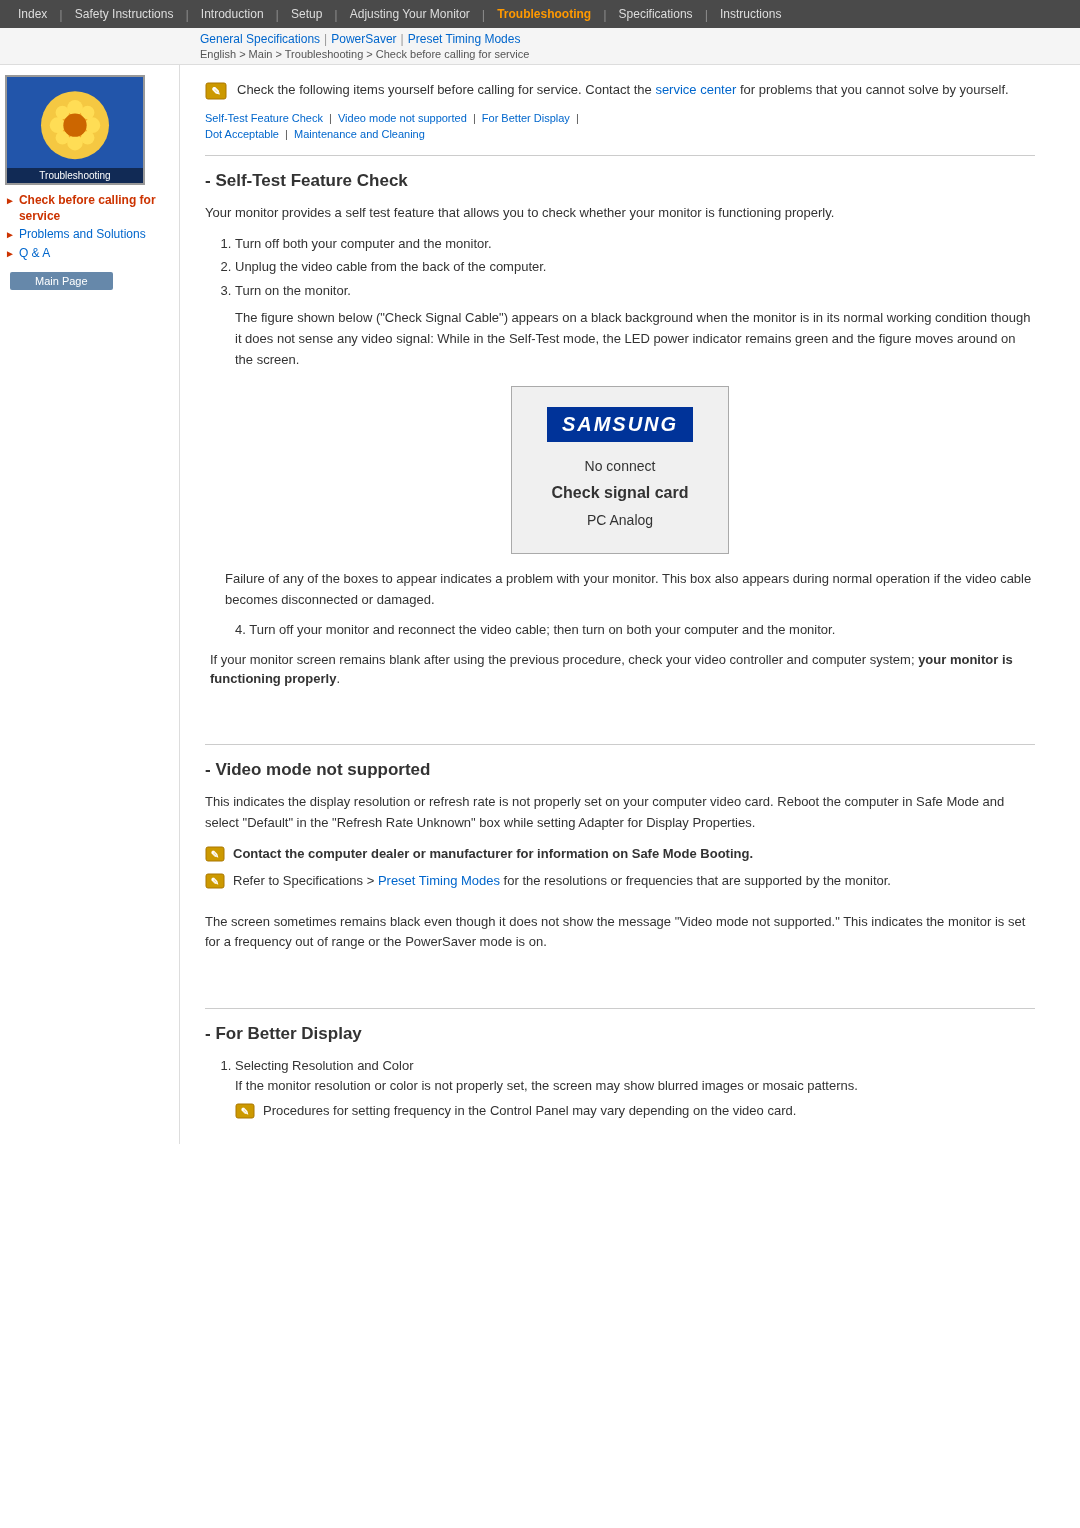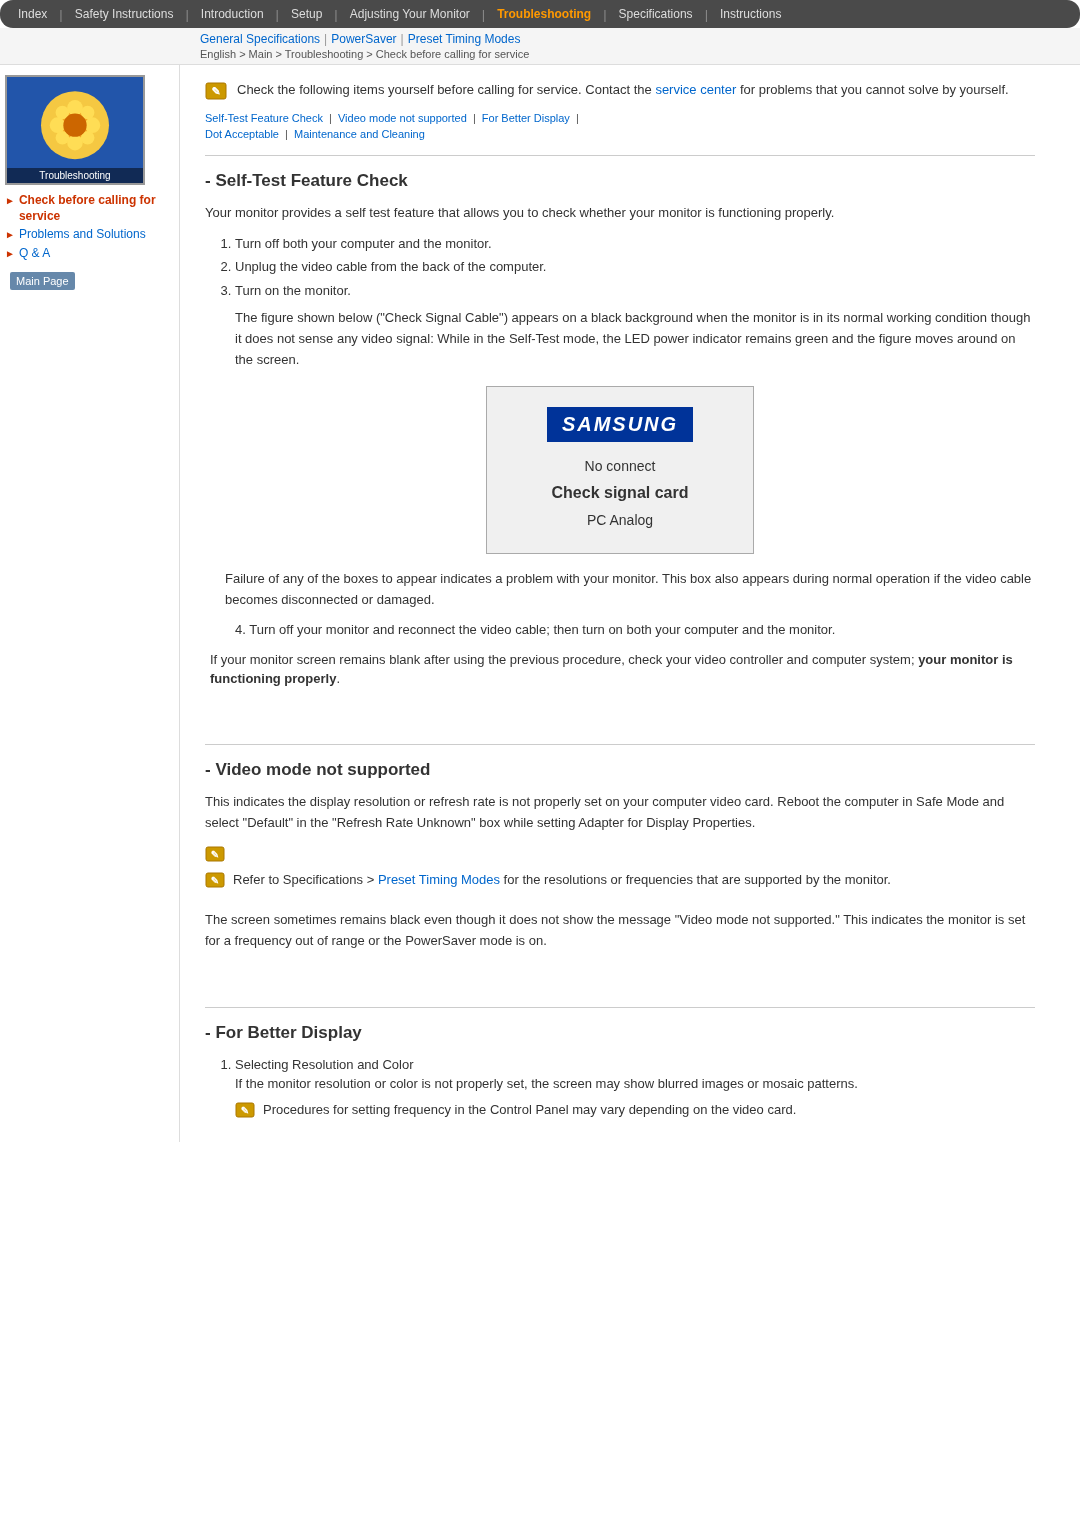--- a/index.html
+++ b/index.html
@@ -5,21 +5,20 @@
     * { margin: 0; padding: 0; box-sizing: border-box; }
     body { font-family: Arial, sans-serif; font-size: 13px; color: #333; background: #fff; width: 1080px; }
 
     
     .nav-bar {
       background: #4a4a4a;
       display: flex;
       align-items: center;
       padding: 4px 10px;
       gap: 2px;
-      border-radius: 13px;
     }
     .nav-item {
       color: #ddd;
       font-size: 12px;
       padding: 3px 8px;
       cursor: pointer;
       white-space: nowrap;
     }
     .nav-item.active { color: #ff9900; font-weight: bold; }
     .nav-sep { color: #888; padding: 0 2px; }
@@ -89,21 +88,21 @@
       color: #0066cc;
       font-size: 12px;
       text-decoration: none;
       line-height: 1.3;
     }
     .sidebar-link.active { color: #cc3300; font-weight: bold; }
     .main-page-btn {
       background: #6688aa;
       color: #fff;
       font-size: 11px;
-      padding: 3px 6px;
+      padding: 3px 25px;
       border: none;
       cursor: pointer;
       margin-top: 8px;
       margin-left: 5px;
       border-radius: 2px;
     }
 
     
     .content {
       flex: 1;
@@ -144,21 +143,21 @@
     }
 
     .section-body { font-size: 13px; line-height: 1.6; margin-bottom: 10px; }
 
     .ordered-list { padding-left: 30px; margin: 8px 0; }
     .ordered-list li { margin-bottom: 4px; font-size: 13px; line-height: 1.5; }
 
     .signal-box {
       border: 1px solid #aaa;
       background: #f0f0f0;
-      width: 268px;
+      width: 218px;
       margin: 15px auto;
       padding: 20px 30px;
       text-align: center;
     }
     .samsung-logo {
       background: #003399;
       color: #fff;
       font-size: 20px;
       font-weight: bold;
       padding: 6px 15px;
@@ -332,20 +331,23 @@
     <div>
       <h2 class="section-title">- Video mode not supported</h2>
       <p class="section-body">This indicates the display resolution or refresh rate is not properly set on your computer video card. Reboot the computer in Safe Mode and select "Default" in the "Refresh Rate Unknown" box while setting Adapter for Display Properties.</p>
 
       <div class="note-block">
         <div class="note-icon-sm">
           <svg viewBox="0 0 20 16" width="20" height="16">
             <rect x="1" y="1" width="18" height="14" rx="2" fill="#cc9900" stroke="#aa7700" stroke-width="1"></rect>
             <text x="10" y="12" font-size="10" text-anchor="middle" fill="#fff" font-weight="bold">✎</text>
           </svg>
+        </div>
+        <div class="note-block-text">
+          <strong>Contact the computer dealer or manufacturer for information on Safe Mode Booting.</strong>
         </div>
       </div>
 
       <div class="note-block">
         <div class="note-icon-sm">
           <svg viewBox="0 0 20 16" width="20" height="16">
             <rect x="1" y="1" width="18" height="14" rx="2" fill="#cc9900" stroke="#aa7700" stroke-width="1"></rect>
             <text x="10" y="12" font-size="10" text-anchor="middle" fill="#fff" font-weight="bold">✎</text>
           </svg>
         </div>

